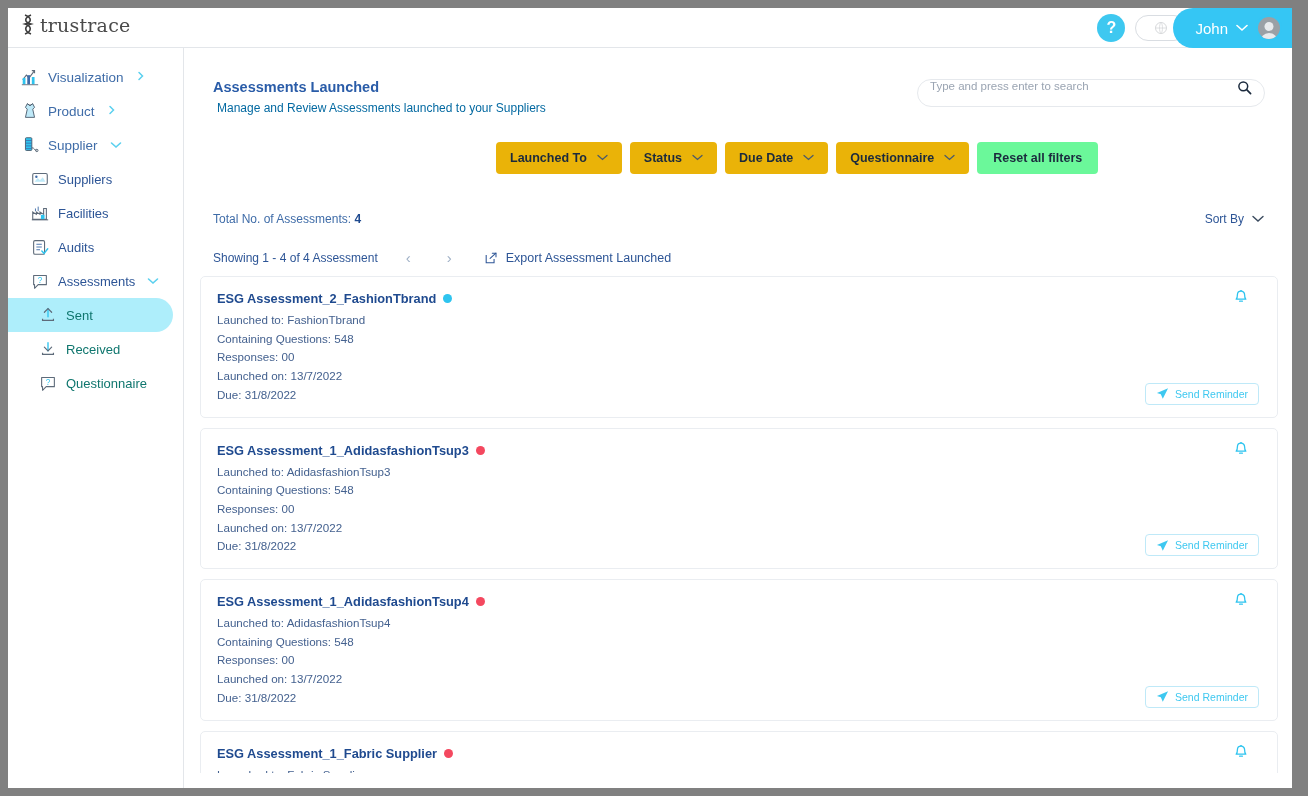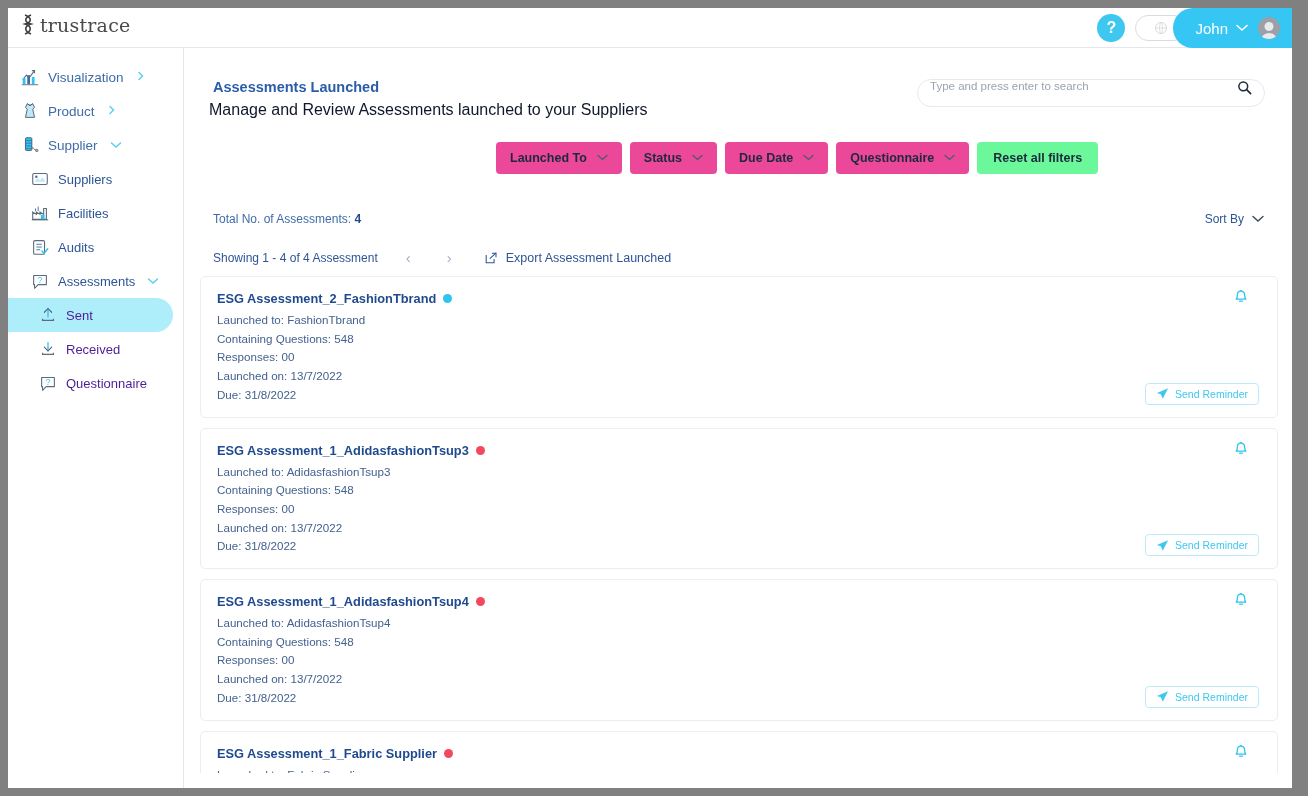--- a/index.html
+++ b/index.html
@@ -81,21 +81,21 @@
     width: 176px; height: 740px;
     background: #fff; border-right: 1px solid #e3e6ea;
     padding-top: 12px;
   }
   .nav-item {
     height: 34px; display: flex; align-items: center;
     gap: 8px; padding-left: 12px; cursor: pointer;
     color: #3f6ca8; font-size: 13.5px;
   }
   .nav-item.sub { padding-left: 22px; font-size: 13px; color: #2d5596; }
-  .nav-item.sub2 { padding-left: 30px; font-size: 13px; color: #4c1d95; align-items: center; }
+  .nav-item.sub2 { padding-left: 30px; font-size: 13px; color: #0f766e; align-items: center; }
   .nav-item.active {
     background: #aeeefb; border-radius: 0 18px 18px 0;
     margin-right: 10px;
   }
   .nav-ico { width: 20px; height: 20px; flex: 0 0 20px; display:block; }
   .caret { margin-left: 4px; color: #5bd0ef; font-size: 11px; }
 
   
   .chat {
     position: absolute; left: 10px; bottom: 78px;
@@ -112,43 +112,43 @@
   .main {
     position: absolute; left: 177px; top: 40px;
     width: 1107px; height: 740px;
     background: #fff; overflow: hidden;
   }
   .page-title {
     position: absolute; left: 28px; top: 31px;
     font-size: 14.5px; font-weight: bold; color: #2a5ca8;
   }
   .page-sub {
-    position: absolute; left: 24px; top: 53px;
-    font-size: 16px; color: #0f172a;
+    position: absolute; left: 32px; top: 53px;
+    font-size: 12px; color: #0369a1;
   }
   .search-box {
     position: absolute; right: 27px; top: 31px;
     width: 348px; height: 28px;
     border: 1px solid #e6e9ed; border-radius: 15px;
     background: #fff; display: flex; align-items: flex-start;
     padding: 0 12px;
   }
   .search-box input {
     flex: 1; border: none; outline: none;
     font-size: 11.5px; color: #44618f;
     font-family: "Liberation Sans", sans-serif; background: transparent;
   }
   .search-box input::placeholder { color: #9aa4b2; }
 
   .filters {
     position: absolute; left: 311px; top: 94px;
     display: flex; align-items: center; gap: 8px;
   }
   .fpill {
-    height: 32px; background: #ec4899; border-radius: 4px;
+    height: 32px; background: #eab308; border-radius: 4px;
     display: flex; align-items: center; gap: 10px;
     padding: 16px 14px; font-size: 12.5px; color: #1b2a3d;
     font-weight: bold; cursor: pointer;
   }
   .fpill .dn { font-size: 9px; color: #4a5a6b; }
   .fpill.reset { background: #6bf89a; padding: 0 16px; }
 
   .meta-total {
     position: absolute; left: 28px; top: 164px;
     font-size: 12px; color: #3f6ca8;

